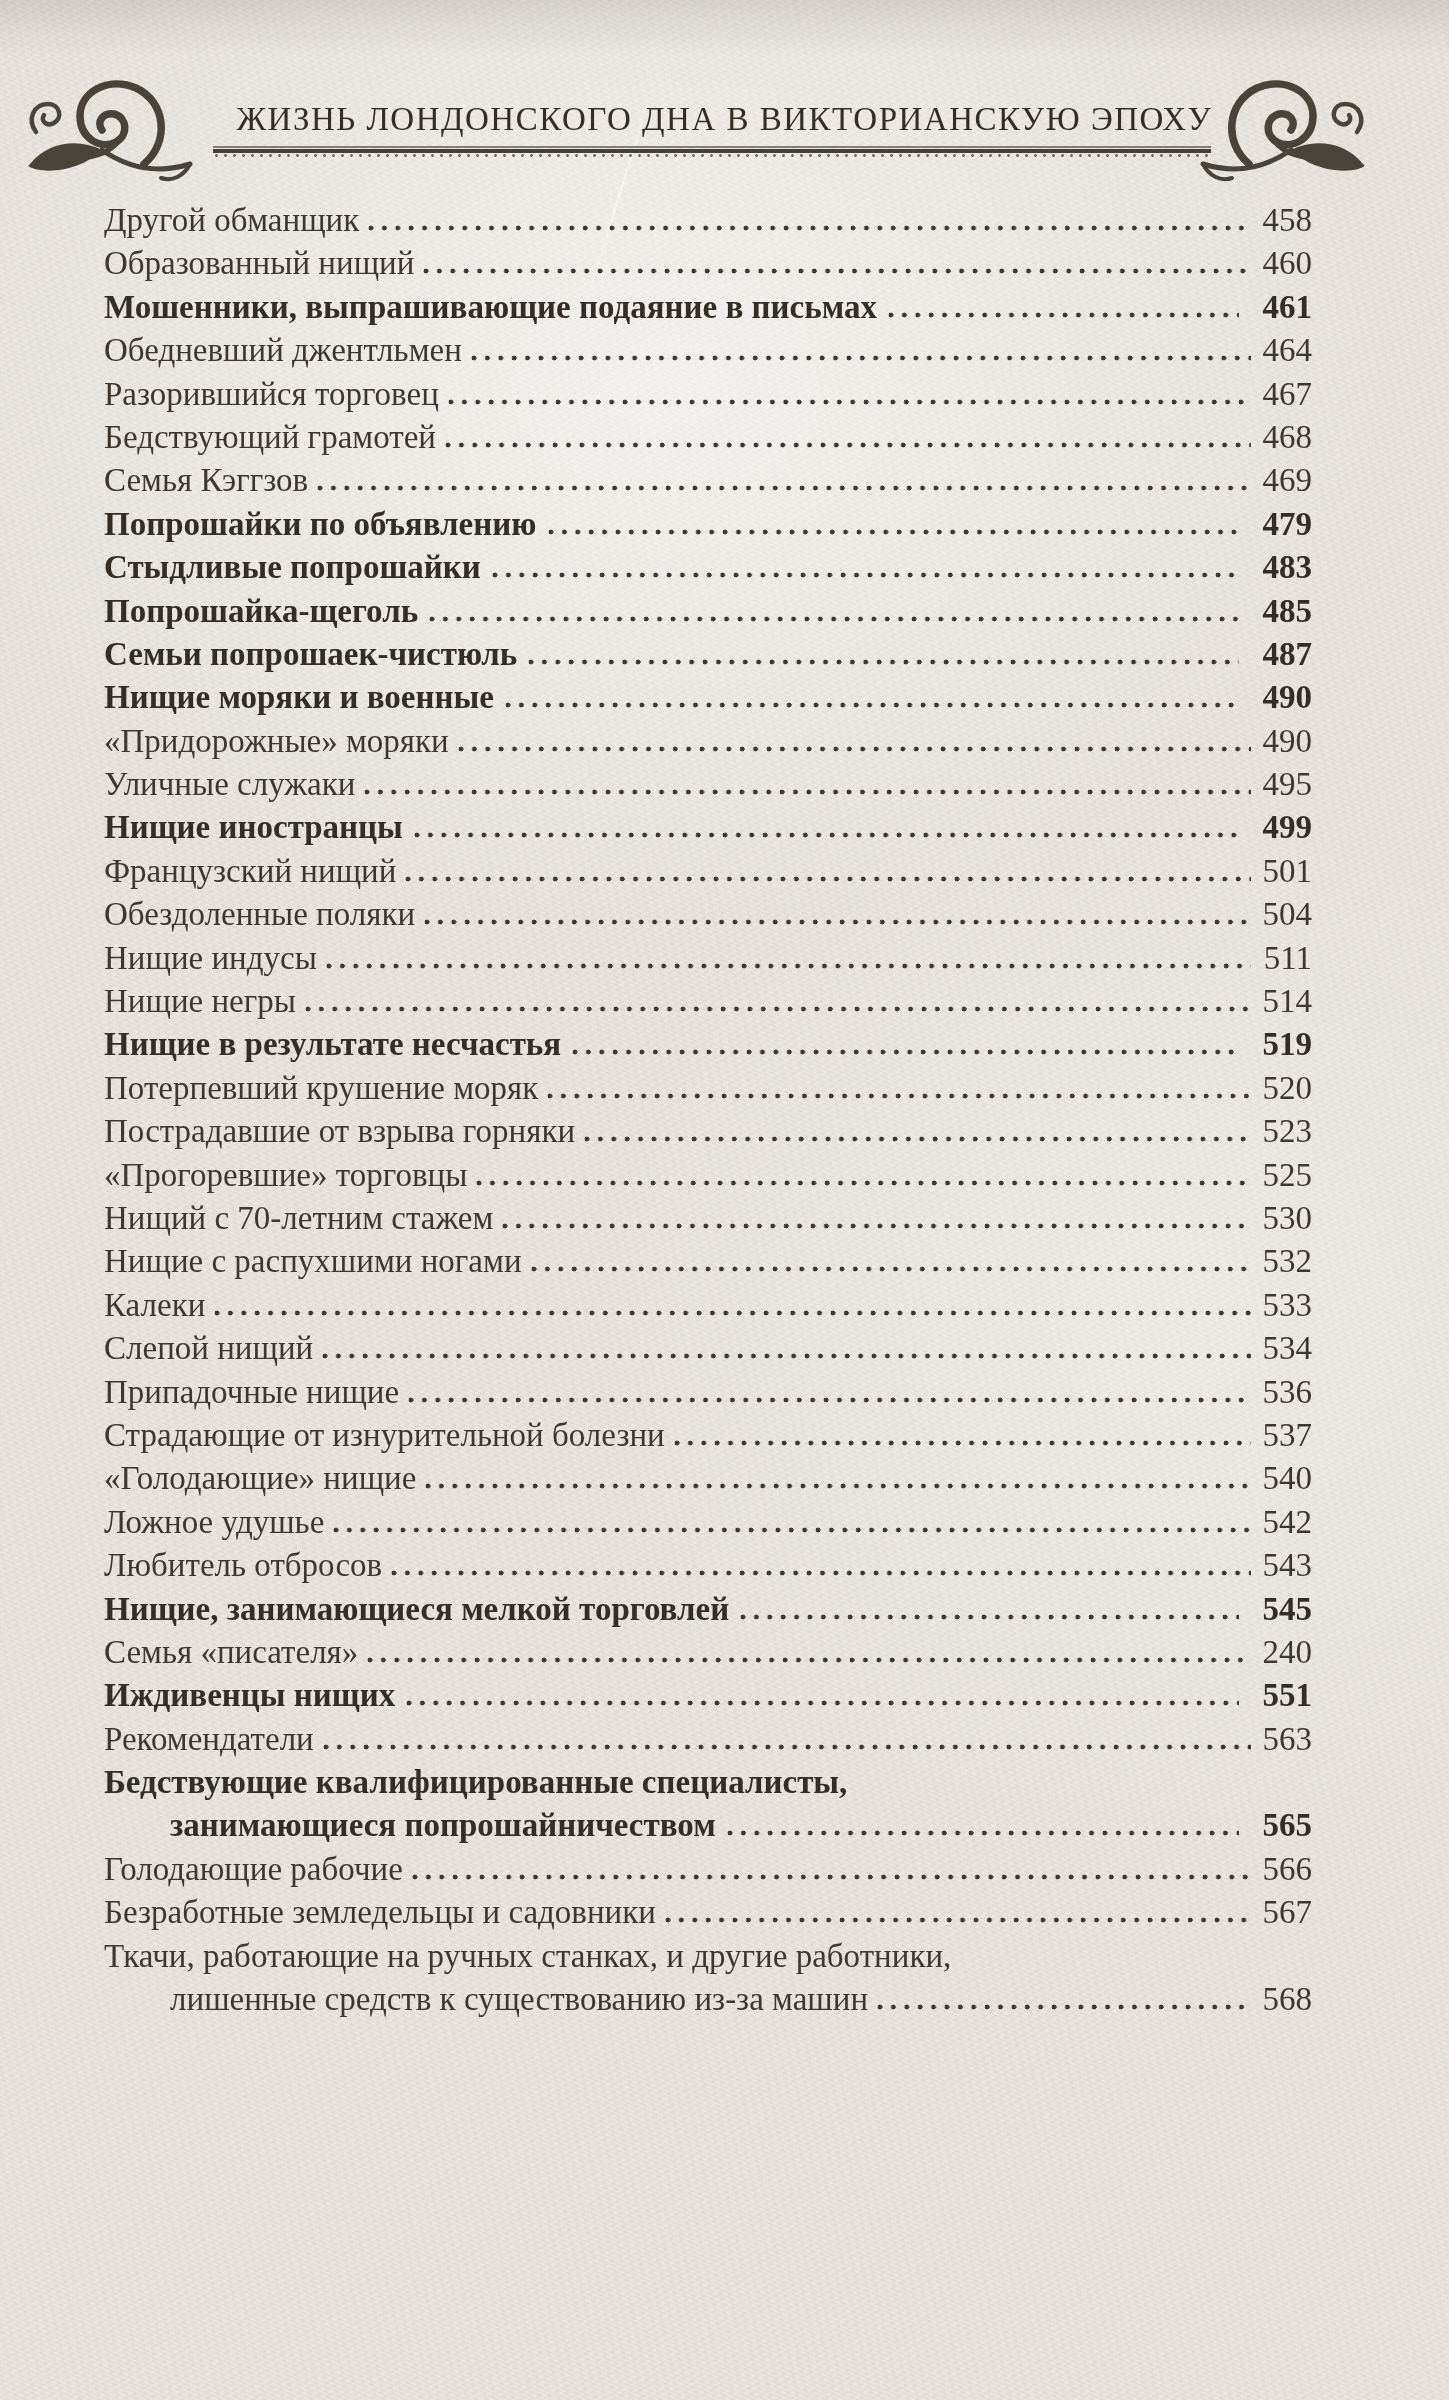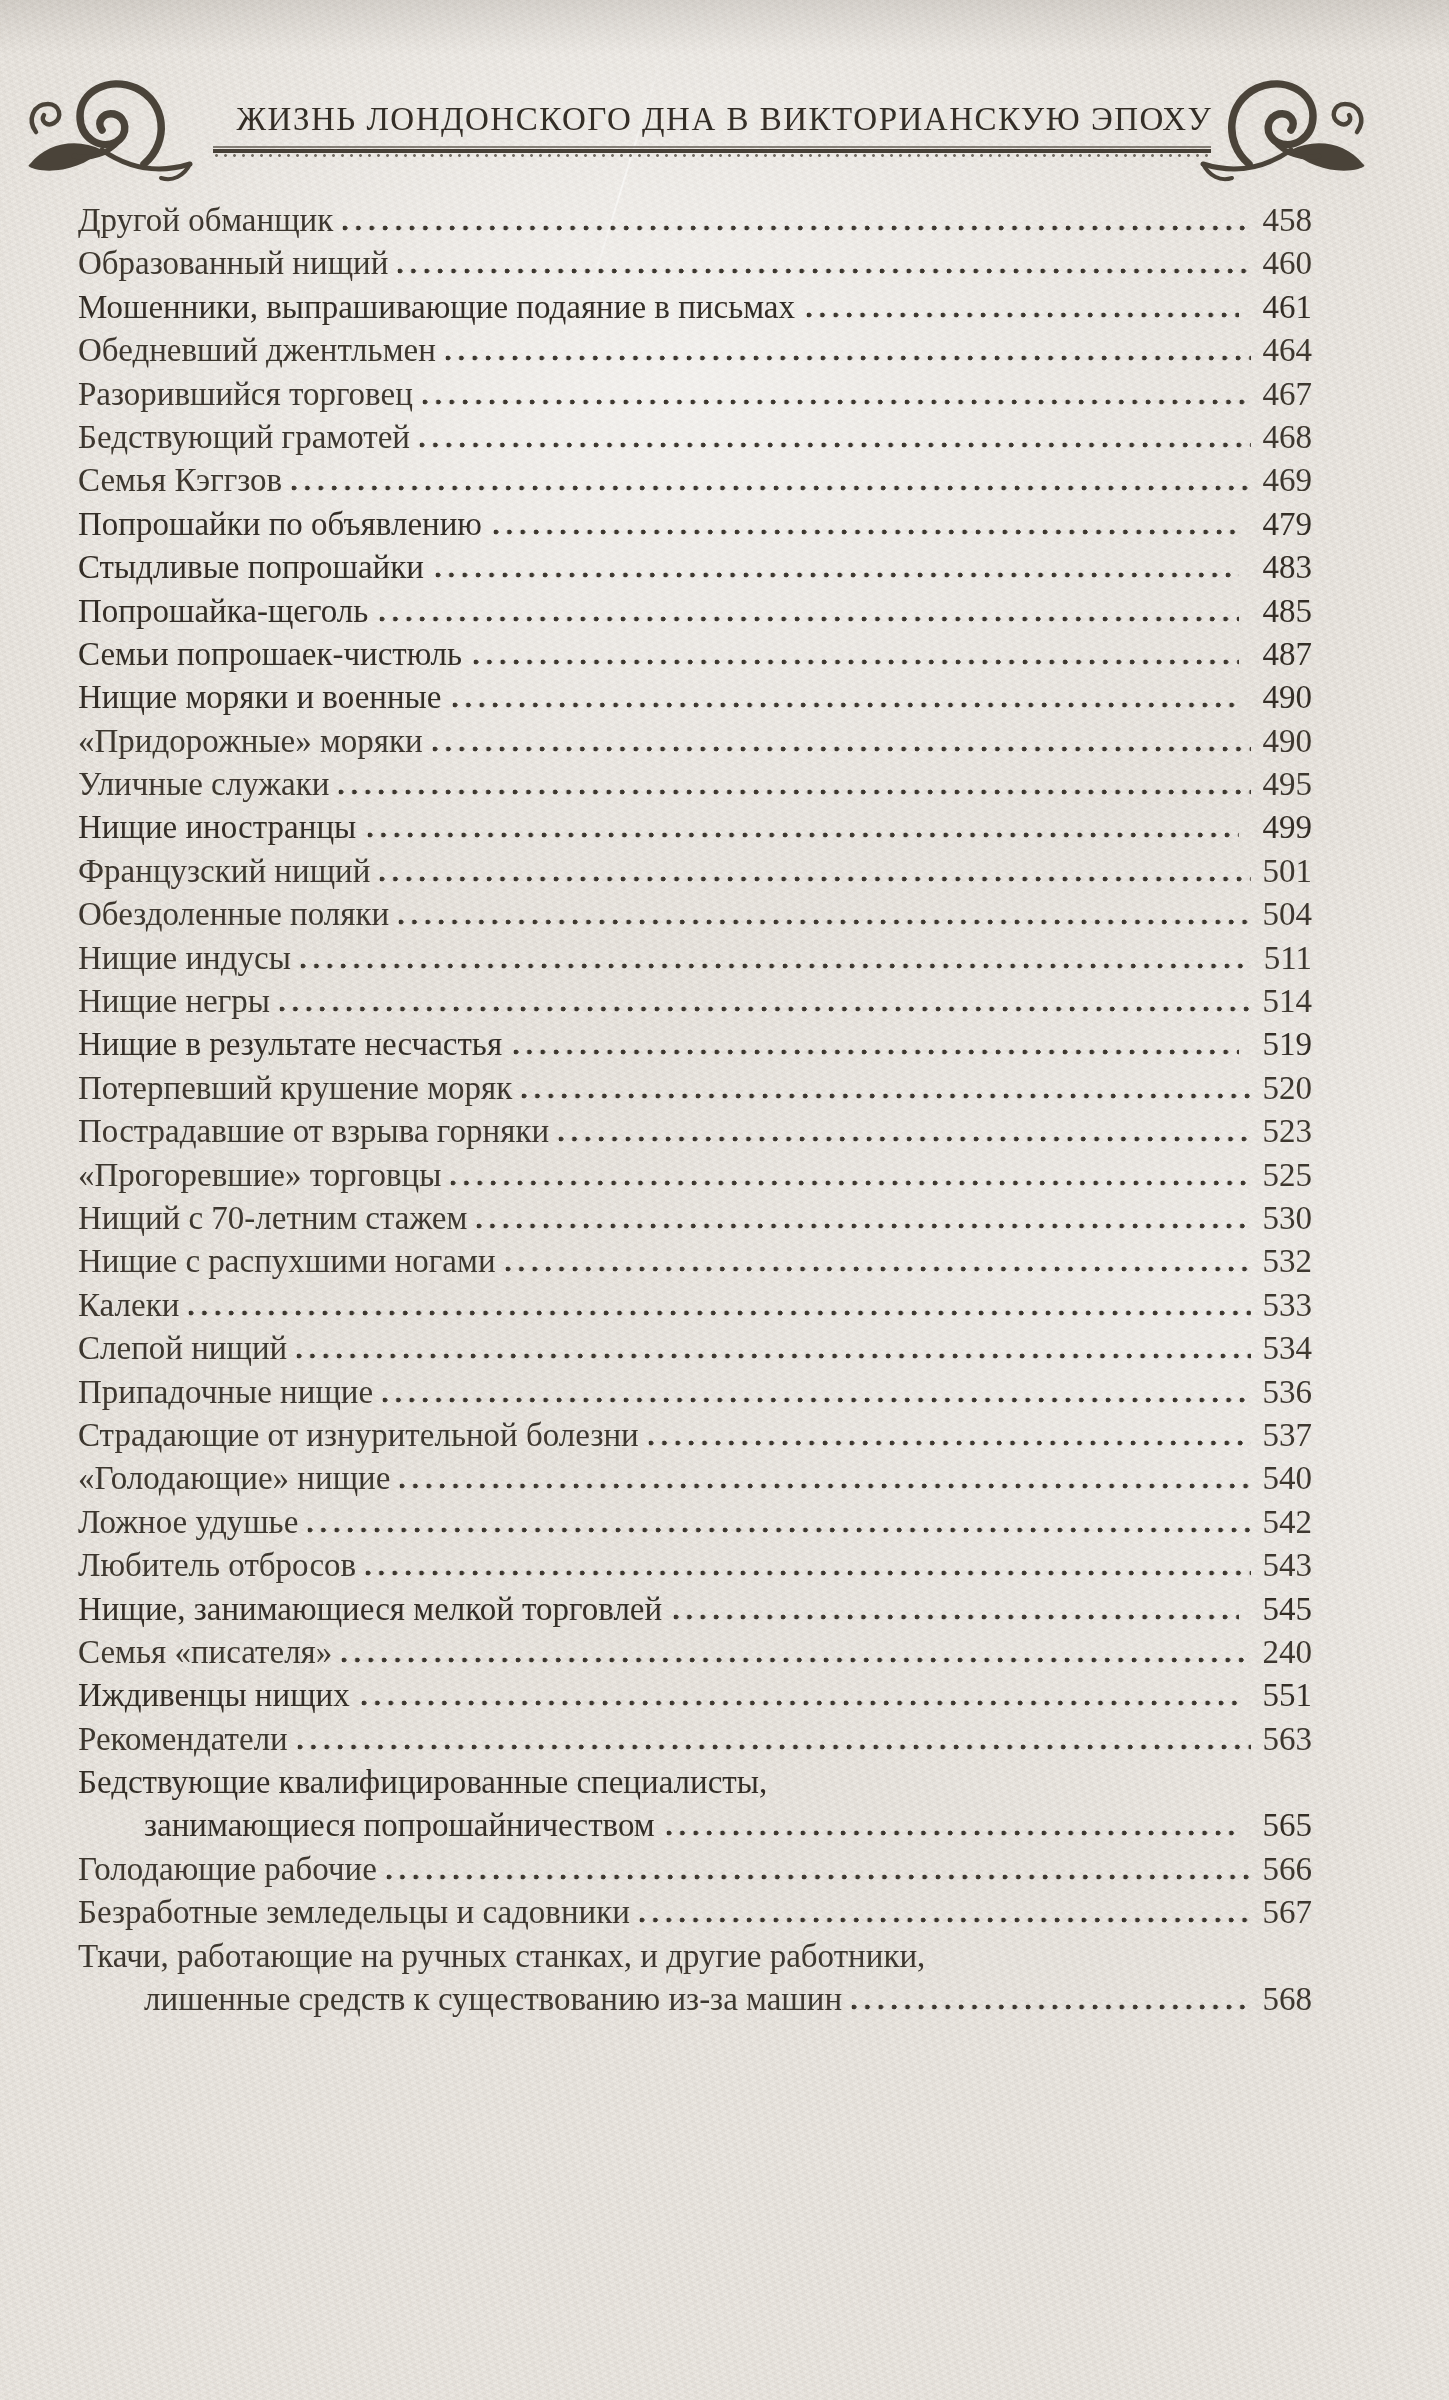--- a/index.html
+++ b/index.html
@@ -52,22 +52,22 @@
   }
   .orn{position:absolute;top:76px;width:172px;height:112px;color:var(--orn);}
   .orn svg{width:100%;height:100%;display:block;}
   .orn-left{left:24px;}
   .orn-right{right:80px;transform:scaleX(-1);}
   
   .toc{
     position:absolute;left:78px;top:199px;width:1234px;
     font-size:33px;
   }
-  .entry{color:var(--ink);}
-  .entry.bold{font-weight:normal;color:var(--ink-bold);}
+  .entry{color:var(--ink);margin-left:26px;}
+  .entry.bold{font-weight:bold;color:var(--ink-bold);}
   .line{
     display:flex;align-items:baseline;
     height:43.4px;line-height:43.4px;
     white-space:nowrap;
   }
   .line.cont{padding-left:66px;}
   .t{flex:0 0 auto;}
   .leader{
     flex:1 1 20px;height:6px;min-width:18px;
     margin:0 3px 3px 9px;

